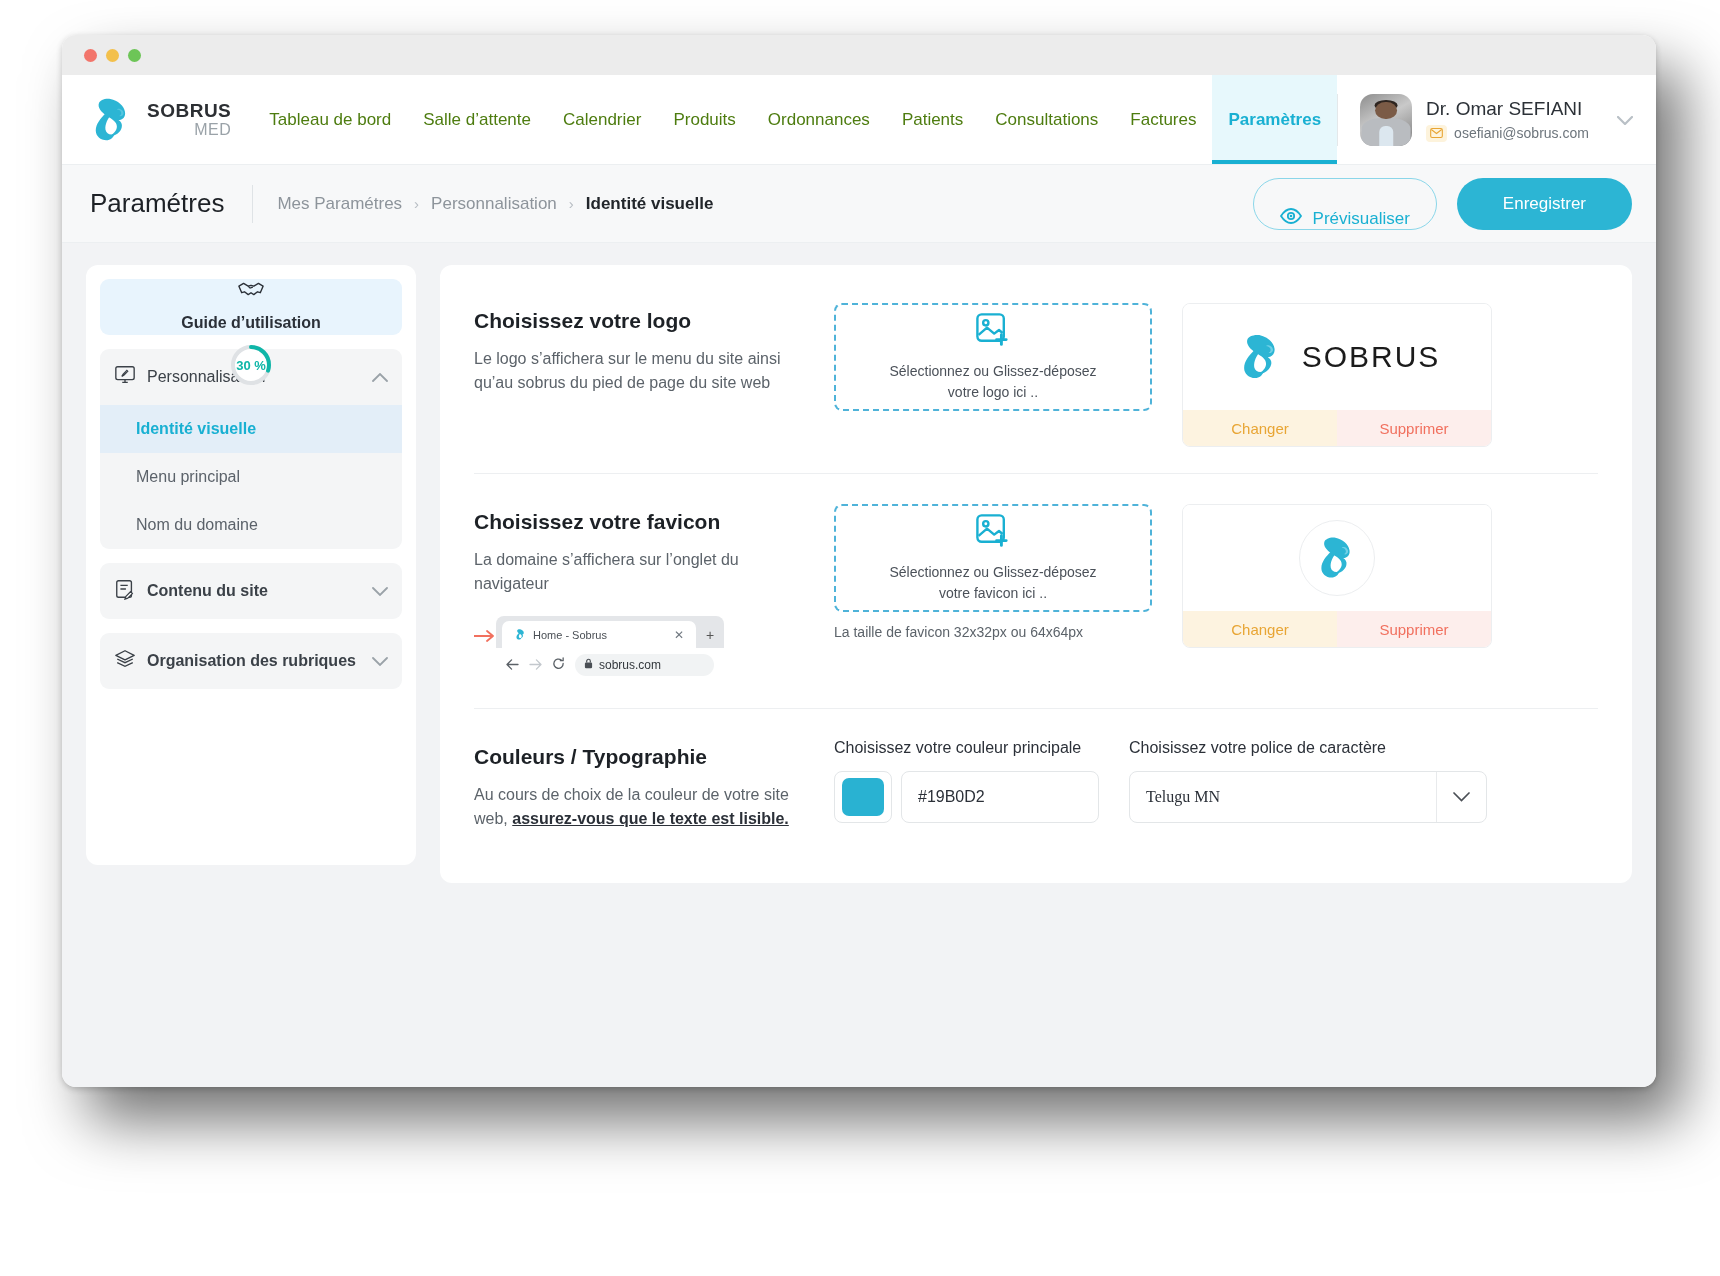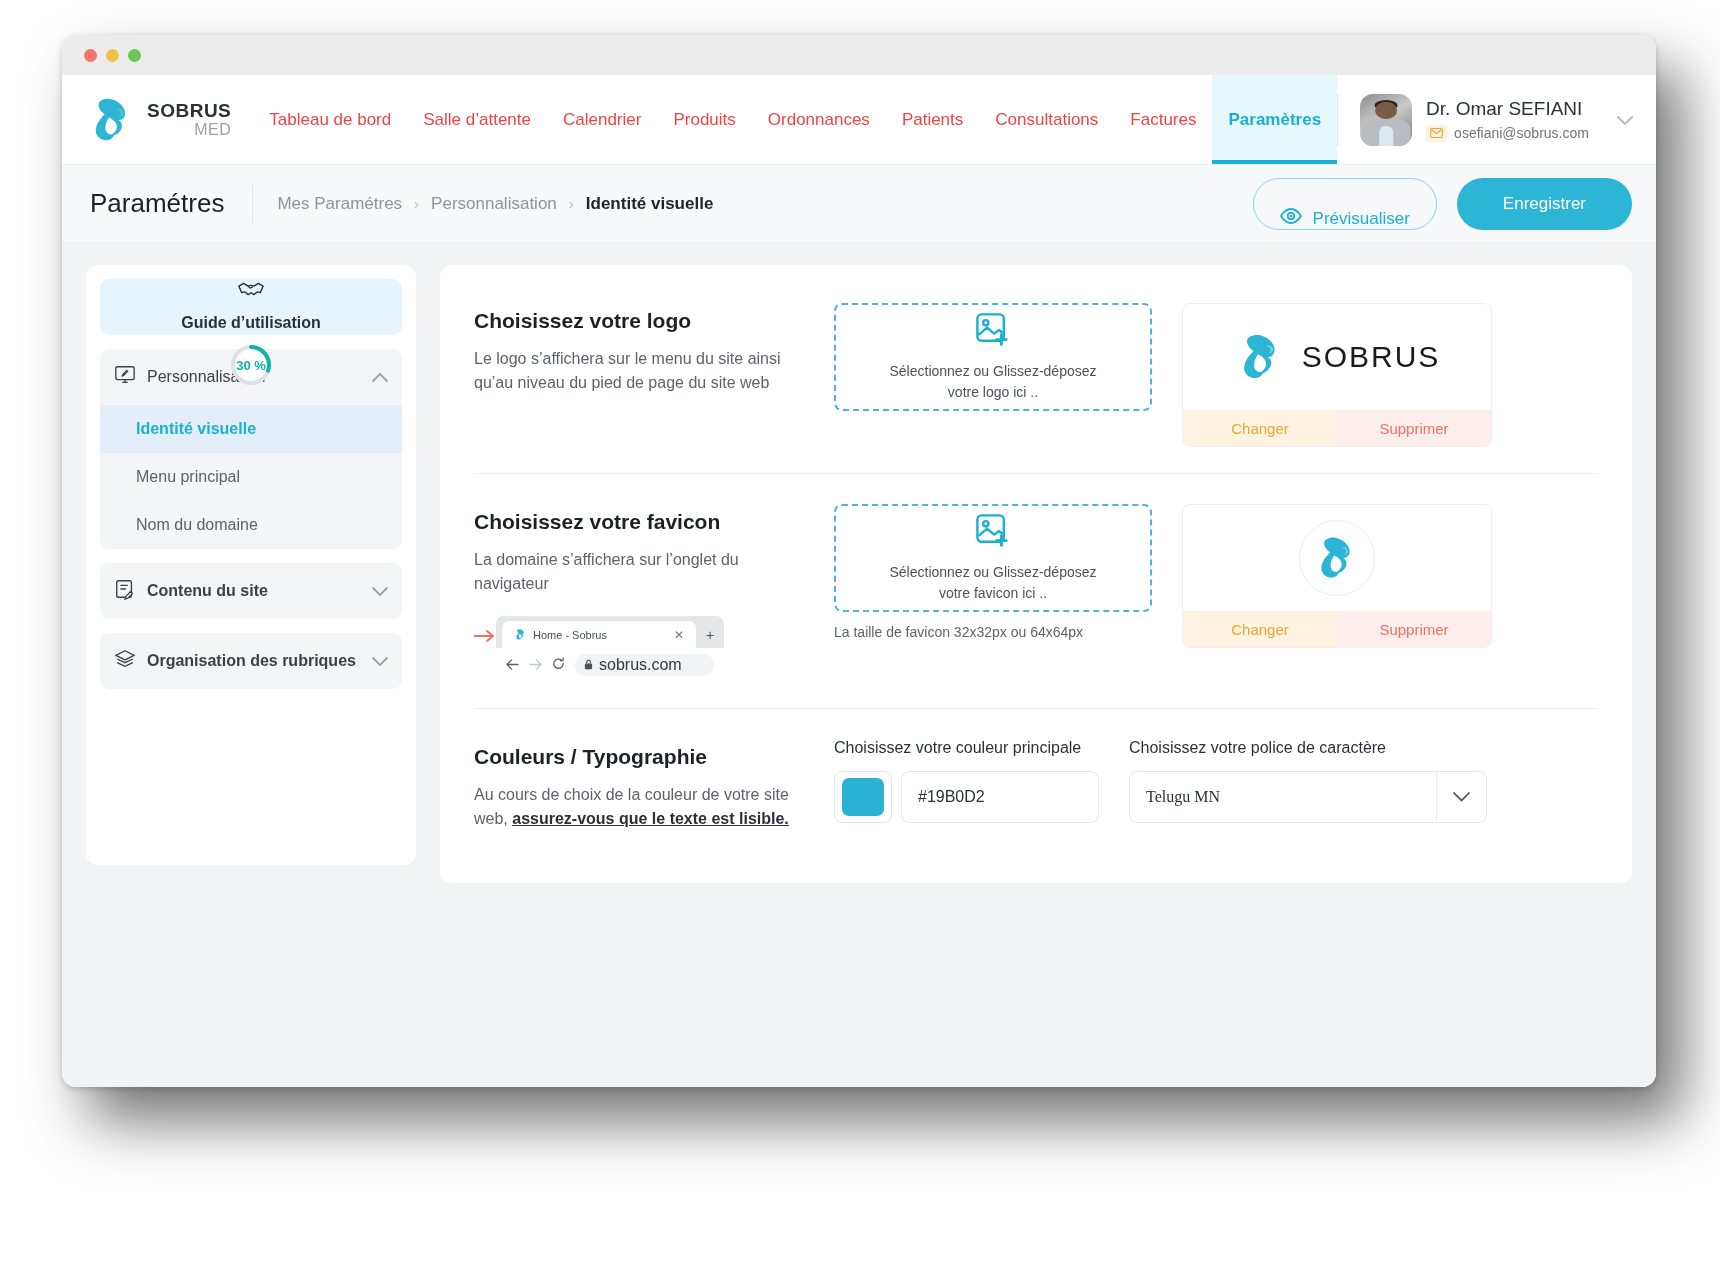--- a/index.html
+++ b/index.html
@@ -47,21 +47,21 @@
     font-size: 19px; font-weight: 700; color: #2c2f33;
     letter-spacing: .5px;
   }
   #brand-sub {
     font-size: 16px; color: #9aa2a8; letter-spacing: .5px;
     text-align: right; margin-top: 2px;
   }
   #navlinks { display: flex; align-items: stretch; flex: 1; }
   .navlink {
     display: flex; align-items: center; padding: 0 16px;
-    font-size: 17px; color: #ef4444; white-space: nowrap;
+    font-size: 17px; color: #4d7c0f; white-space: nowrap;
     cursor: pointer; position: relative;
   }
   .navlink.active {
     color: #19b0d2; font-weight: 600; background: #e7f8fc;
   }
   .navlink.active::after {
     content: ""; position: absolute; left: 0; right: 0; bottom: 0;
     height: 4px; background: #19b0d2;
   }
   #user-area {
@@ -219,21 +219,21 @@
   #bm-tab-title { flex: 1; white-space: nowrap; overflow: hidden; }
   #bm-close { color: #707880; font-size: 12px; cursor: pointer; }
   #bm-plus { width: 28px; text-align: center; color: #555; font-size: 14px; padding-bottom: 5px; cursor: pointer; }
   #bm-urlbar {
     height: 34px; background: #fff; border-radius: 0 0 8px 8px;
     display: flex; align-items: center; gap: 10px; padding: 0 10px;
   }
   #bm-url-pill {
     flex: 1; height: 22px; background: #f1f3f4; border-radius: 11px;
     display: flex; align-items: center; gap: 6px; padding: 0 9px;
-    font-size: 16px; color: #33383d;
+    font-size: 12px; color: #33383d;
   }
   #bm-arrow {
     position: absolute; left: -22px; top: 12px; color: #f1705e; font-size: 16px;
   }
 
   
   .field-col { flex: none; }
   .field-label { font-size: 16px; color: #2b3038; margin-bottom: 14px; }
   #color-row { display: flex; gap: 9px; align-items: center; }
   #color-swatch-wrap {
@@ -424,21 +424,21 @@
           </span>
         </div>
       </div>
     </div>
 
     <div id="main-panel">
 
       <div class="section">
         <div class="sec-left">
           <div class="sec-title">Choisissez votre logo</div>
-          <div class="sec-desc">Le logo s’affichera sur le menu du site ainsi qu’au niveau du pied de page du site web</div>
+          <div class="sec-desc">Le logo s’affichera sur le menu du site ainsi qu’au sobrus du pied de page du site web</div>
         </div>
 
         <div>
           <div class="dropzone">
             <span>
               <svg width="36" height="36" viewBox="0 0 30 30">
                 <rect x="2" y="2" width="22" height="22" rx="3.5" fill="none" stroke="#19b0d2" stroke-width="2"></rect>
                 <circle cx="9" cy="9" r="2.2" fill="none" stroke="#19b0d2" stroke-width="2"></circle>
                 <path d="M3 19 L10 13 L16 18 L20 15 L23 17.5" fill="none" stroke="#19b0d2" stroke-width="2" stroke-linejoin="round"></path>
                 <path d="M22 19 v8 M18 23 h8" stroke="#19b0d2" stroke-width="2.4" stroke-linecap="round"></path>

